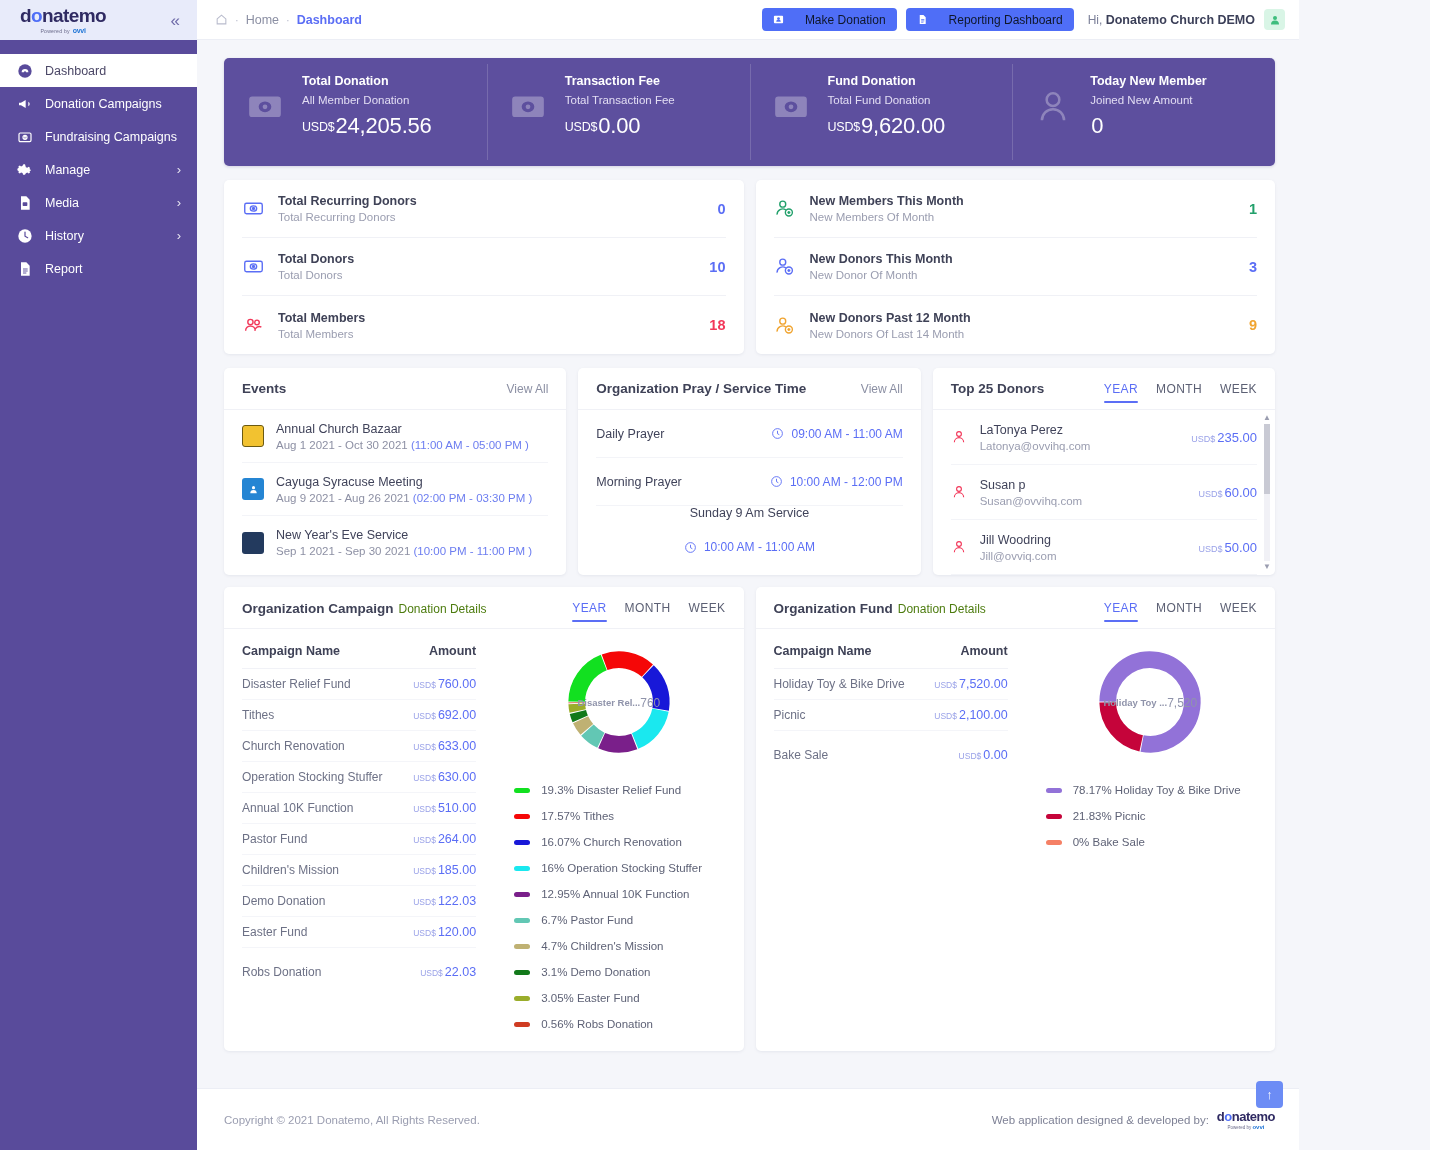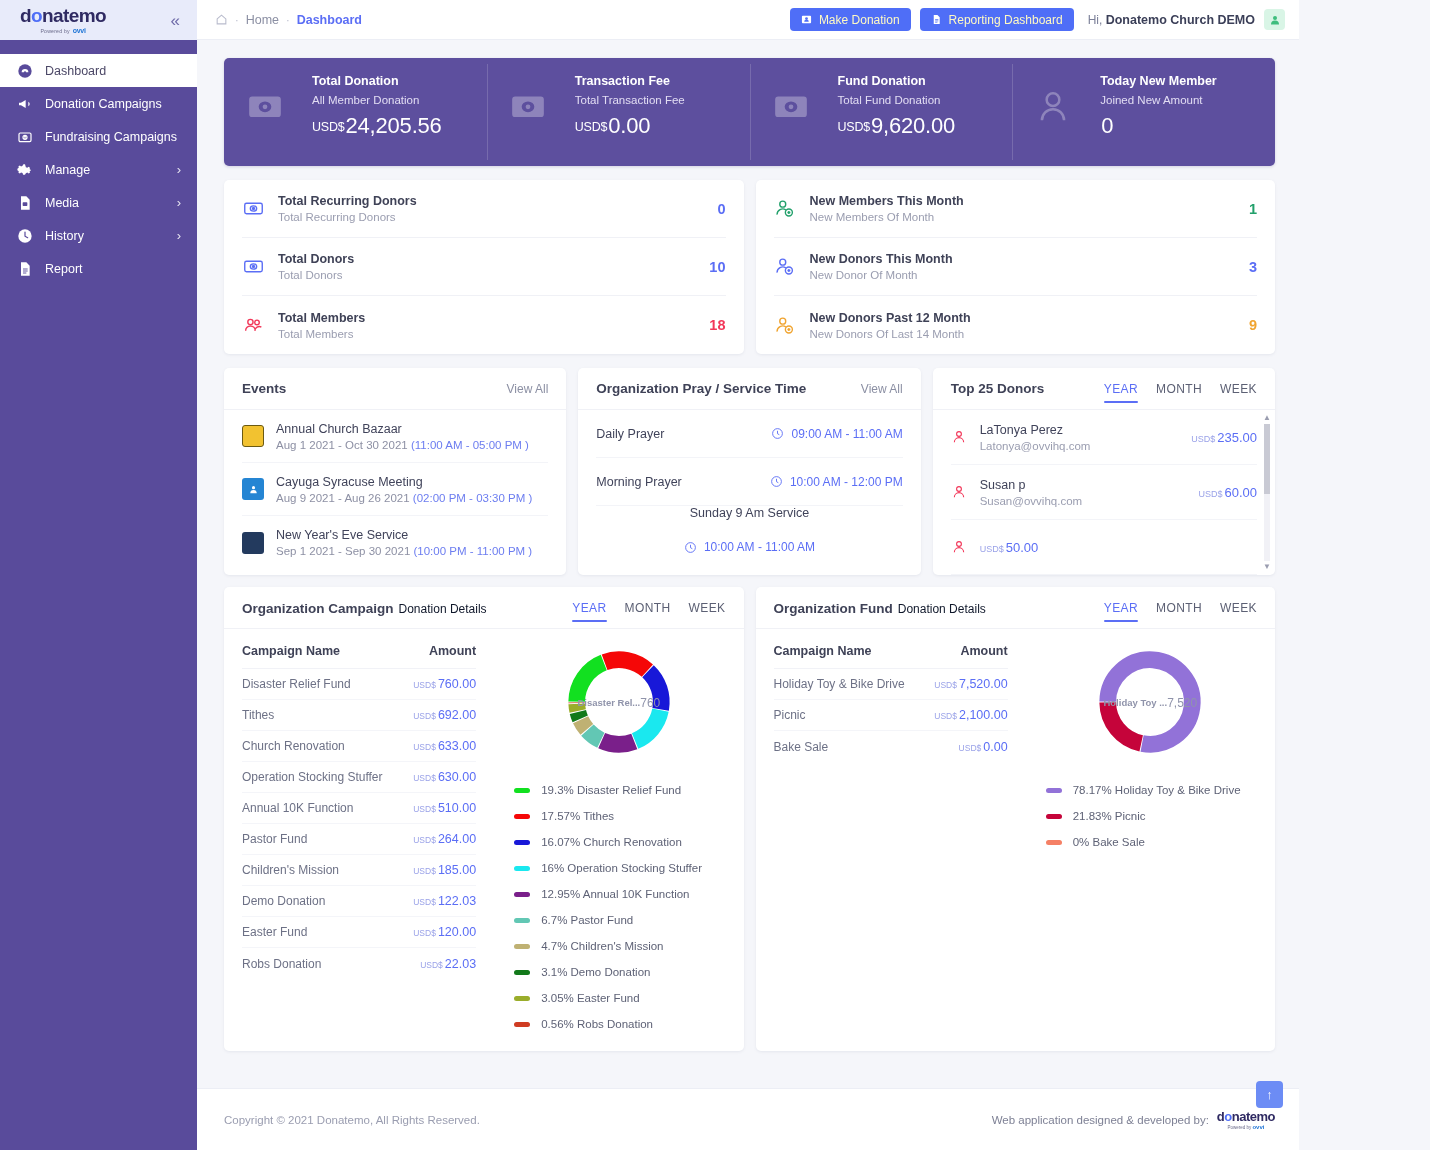--- a/index.html
+++ b/index.html
@@ -62,22 +62,22 @@
     padding: 0 14px 0 18px;
     border-bottom: 1px solid #eceef5;
   }
   .breadcrumb { display: flex; align-items: center; gap: 7px; font-size: 12.5px; }
   .bc-home-ico svg { width: 13px; height: 13px; display: block; }
   .bc-sep { color: #b9bccd; font-size: 11px; }
   .bc-link { color: #8b8fa3; }
   .bc-current { color: #5b6ef5; font-weight: 600; }
   .top-actions { display: flex; align-items: center; gap: 9px; }
   .btn {
-    display: flex; align-items: center; gap: 7px;
-    background: #4f6ef7; color: #fef9c3;
+    display: flex; align-items: center; gap: 21px;
+    background: #4f6ef7; color: #0f172a;
     font-size: 12px; border-radius: 4px;
     height: 23px; padding: 0 11px; cursor: pointer;
     white-space: nowrap;
   }
   .btn svg { width: 11px; height: 11px; display:block; }
   .greet { font-size: 12px; color: #7c8099; margin-left: 5px;}
   .greet b { color: #3b3f58; font-weight: 700; font-size: 12.5px;}
   .avatar {
     width: 21px; height: 21px; border-radius: 4px; background: #d9f5e6;
     display: flex; align-items: center; justify-content: center; cursor: pointer;
@@ -86,21 +86,21 @@
 
   .content { padding: 18px 24px 0 27px; flex: 1 1 auto; }
 
   
   .stat-banner {
     display: flex; background: #5d4f9e; border-radius: 5px;
     height: 108px; overflow: hidden;
     box-shadow: 0 1px 3px rgba(60,50,120,.18);
   }
   .stat-cell {
-    flex: 1 1 0; display: flex; align-items: center; gap: 28px;
+    flex: 1 1 0; display: flex; align-items: center; gap: 18px;
     padding: 0 20px 12px 22px; position: relative;
   }
   .stat-cell + .stat-cell::before {
     content:""; position: absolute; left: 0; top: 6px; bottom: 6px;
     width: 1px; background: rgba(255,255,255,.16);
   }
   .stat-ico { flex: 0 0 38px; opacity: .30; }
   .stat-ico svg { width: 38px; height: 38px; display:block; }
   .stat-txt { display: flex; flex-direction: column; }
   .stat-title { color: #fff; font-size: 12.5px; font-weight: 700; margin-bottom: 6px;}
@@ -194,34 +194,34 @@
   .sb-up { top:0; } .sb-dn { bottom:0; }
 
   
   .row4 { display: flex; gap: 12px; margin-top: 12px; }
   .row4 > .card { flex: 1 1 0; }
   .chart-head {
     height: 42px; display:flex; align-items:center; justify-content: space-between;
     padding: 0 18px; border-bottom: 1px solid #f0f1f6;
   }
   .chart-head .ttl { font-size: 13.5px; color: #3f4257; font-weight: 700; }
-  .chart-head .sub { font-size: 12px; color: #0f172a; font-weight:400; margin-left: 5px;}
+  .chart-head .sub { font-size: 12px; color: #4d7c0f; font-weight:400; margin-left: 5px;}
   .chart-body { display:flex; padding: 6px 0 14px; }
   .ctable { flex: 1 1 52%; padding: 0 18px; }
   .ct-head {
     display:flex; justify-content:space-between;
     font-size: 12.5px; color: #3f4257; font-weight:600;
     padding: 9px 0 10px; border-bottom: 1px solid #f1f2f7;
   }
   .ct-row {
     display:flex; justify-content:space-between; align-items:center;
     font-size: 12px; color: #6d7186; height: 31px;
     border-bottom: 1px solid #f4f5f9;
   }
-  .ct-row:last-child { border-bottom: none; }
+  .ct-row:last-child { border-bottom: none; align-items: flex-end; }
   .ct-amt { color: #5b6ef5; font-size: 12.5px; }
   .ct-amt .cur { font-size: 8.5px; color:#9aa2e8; margin-right: 2px;}
   .cgraph { flex: 1 1 48%; display:flex; flex-direction: column; align-items:center; padding: 8px 10px 0; }
   .donut-wrap { position: relative; width: 118px; height: 118px; }
   .donut-wrap svg { display:block; transform: rotate(-90deg); }
   .donut-center {
     position:absolute; inset:0; display:flex; flex-direction:row;
     align-items:center; justify-content:center; pointer-events:none;
   }
   .dc-label { font-size: 9.5px; color: #9094ab; font-weight: 700; }
@@ -653,20 +653,24 @@
               </div>
               <div class="donor-amt"><span class="cur">USD$</span><span>60.00</span></div>
             </div>
             <div class="donor-row">
               <span class="donor-ico">
                   <svg viewBox="0 0 24 24" fill="none" stroke="#f2385a" stroke-width="1.7">
                     <circle cx="12" cy="7.5" r="3.6"></circle>
                     <path d="M5 20a7 7 0 0 1 14 0"></path>
                   </svg>
                 </span>
+              <div class="donor-body">
+                <div class="donor-name">Jill Woodring</div>
+                <div class="donor-mail">Jill@ovviq.com</div>
+              </div>
               <div class="donor-amt"><span class="cur">USD$</span><span>50.00</span></div>
             </div>
             <div class="scrollbar">
               <div class="sb-arrow sb-up">▲</div>
               <div class="sb-track"></div>
               <div class="sb-thumb"></div>
               <div class="sb-arrow sb-dn">▼</div>
             </div>
           </div>
         </div>

